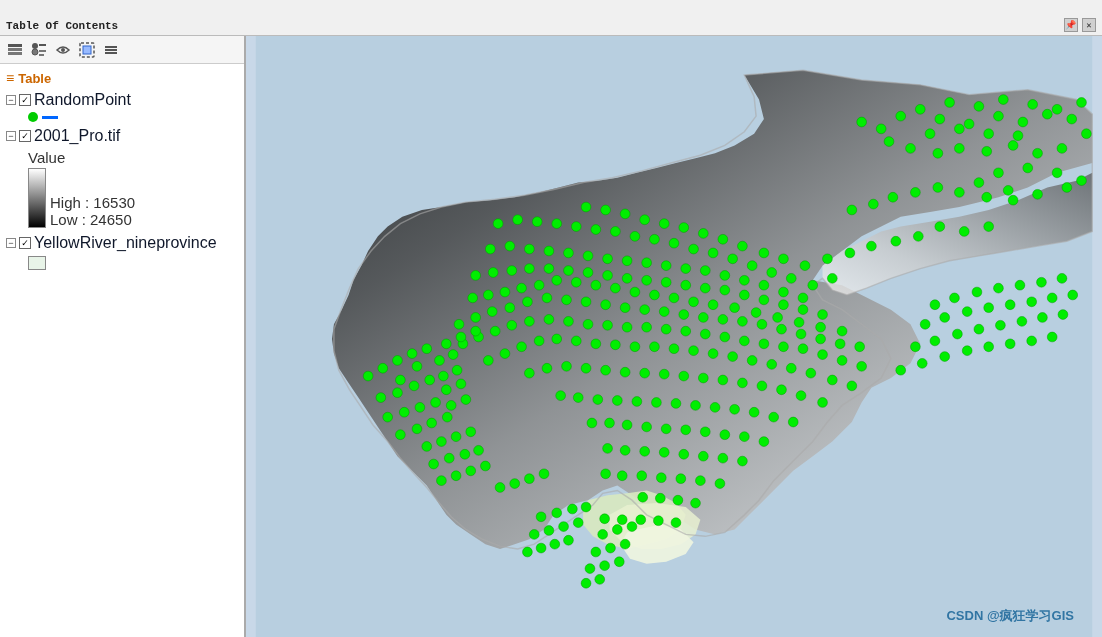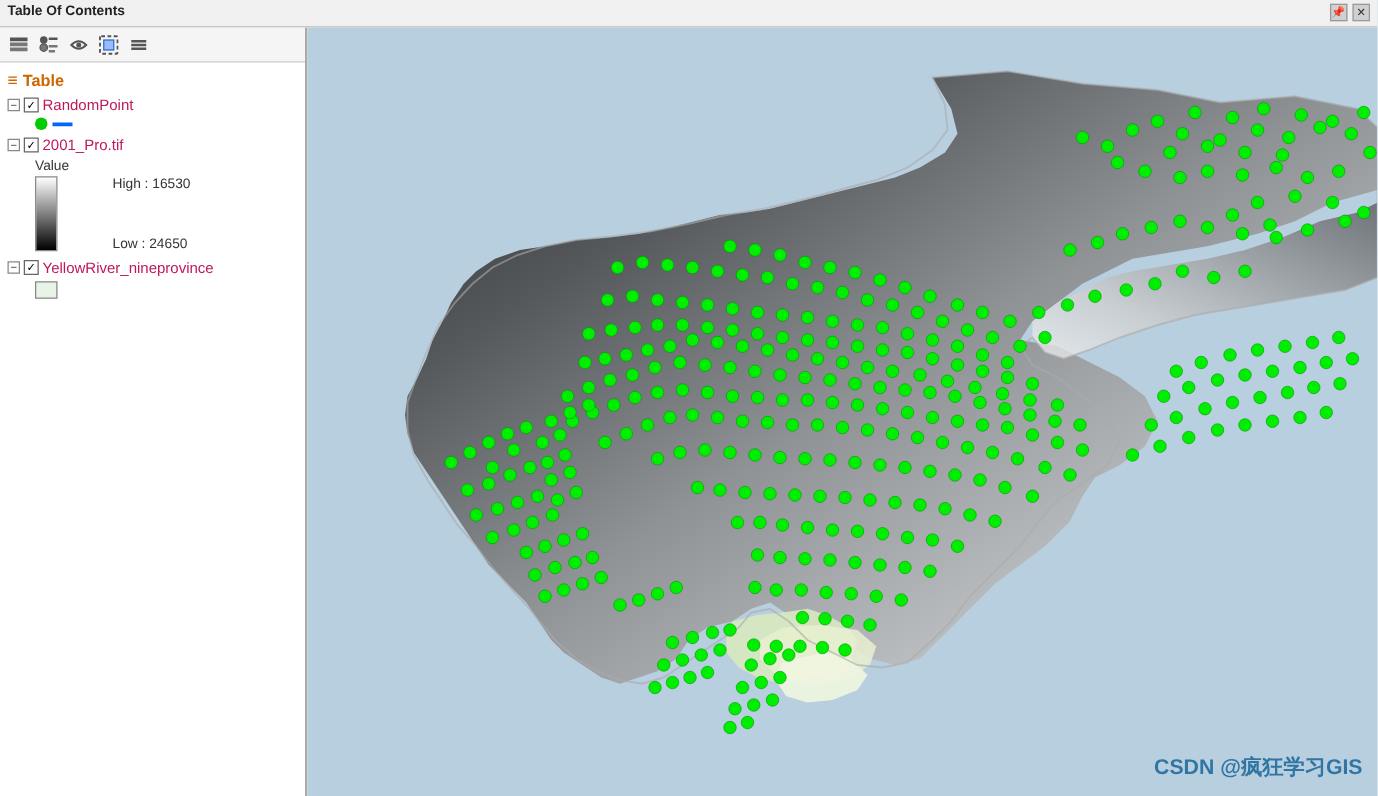--- a/index.html
+++ b/index.html
@@ -4,24 +4,25 @@
   <style>
     * { margin: 0; padding: 0; box-sizing: border-box; }
     body { width: 1102px; height: 637px; overflow: hidden; font-family: 'Segoe UI', Arial, sans-serif; font-size: 12px; background: #fff; display: flex; flex-direction: column; }
 
     
     .title-bar {
       background: #f0f0f0;
       border-bottom: 1px solid #bbb;
       padding: 3px 6px;
       display: flex;
-      align-items: flex-start;
+      align-items: flex-end;
       justify-content: space-between;
-      height: 22px;
+      height: 36px;
       min-height: 22px;
+      font-family: Liberation Mono, monospace;
     }
     .title-bar-title {
       font-size: 11px;
       font-weight: bold;
       color: #222;
     }
     .title-bar-controls {
       display: flex;
       gap: 4px;
     }
@@ -122,22 +123,22 @@
       display: flex; align-items: center; justify-content: center;
       font-size: 9px;
       flex-shrink: 0;
     }
     .checkbox.checked::after {
       content: '✓';
       color: #000;
       font-size: 9px;
     }
     .layer-name {
-      font-size: 12px;
-      color: #be185d;
+      font-size: 16px;
+      color: #0f172a;
     }
 
     
     .random-point-symbol {
       display: flex;
       align-items: center;
       padding: 1px 6px 1px 28px;
       gap: 4px;
     }
     .dot-symbol {
@@ -150,36 +151,35 @@
       width: 16px; height: 3px;
       background: #0066ff;
       flex-shrink: 0;
     }
 
     
     .raster-legend {
       padding: 2px 6px 2px 28px;
     }
     .raster-legend-text {
-      font-size: 11px;
+      font-size: 15px;
       color: #333;
     }
     .raster-gradient {
       width: 18px;
       height: 60px;
       background: linear-gradient(to bottom, #ffffff, #808080, #000000);
       border: 1px solid #888;
       flex-shrink: 0;
     }
     .raster-high-low {
       display: flex;
       flex-direction: column;
-      justify-content: space-between;
+      justify-content: flex-end;
       height: 60px;
-      margin-left: 40px;
     }
 
     
     .yellow-river-symbol {
       padding: 2px 6px 2px 28px;
     }
     .polygon-symbol {
       width: 18px; height: 14px;
       border: 1px solid #888;
       background: #e8f4e8;
@@ -191,22 +191,22 @@
       flex: 1;
       position: relative;
       background: #c8d8e8;
       overflow: hidden;
     }
 
     
     .watermark {
       position: absolute;
       bottom: 12px;
-      right: 12px;
-      font-size: 17px;
+      right: 28px;
+      font-size: 13px;
       color: #1a6699;
       font-weight: bold;
       opacity: 0.85;
       pointer-events: none;
       z-index: 10;
       margin-left: 37px;
     }
 
     svg.map-svg {
       width: 100%;

